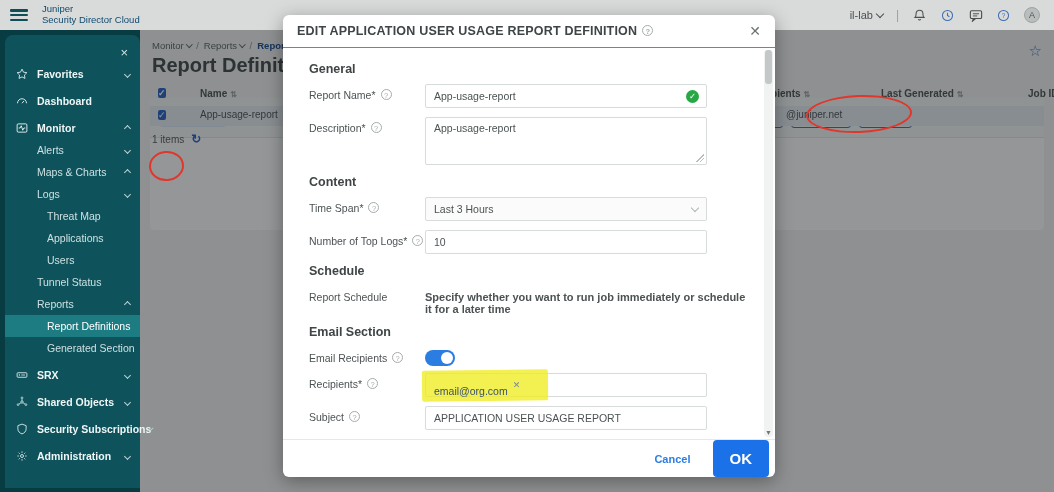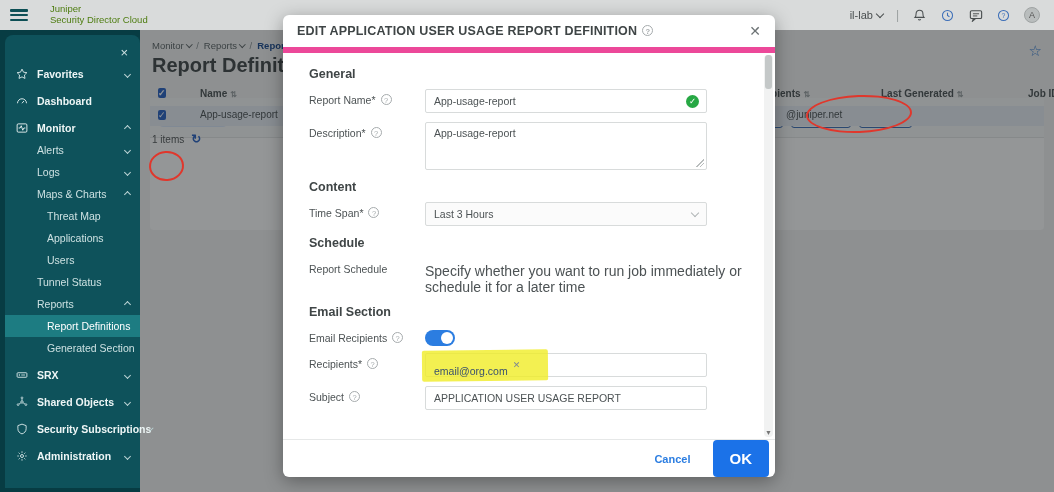--- a/index.html
+++ b/index.html
@@ -2,21 +2,21 @@
 <html><head>
 <meta charset="utf-8">
 <style>
   * { margin:0; padding:0; box-sizing:border-box; }
   html,body { width:1054px; height:492px; overflow:hidden; font-family:"Liberation Sans", sans-serif; background:#e9ebeb; }
 
   
   .top-header { position:absolute; left:0; top:0; width:1054px; height:30px; background:#d9dbdb; display:flex; align-items:center; z-index:5; }
   .hamburger { width:18px; height:12px; margin-left:10px; display:flex; flex-direction:column; justify-content:space-between; cursor:pointer; }
   .hamburger span { display:block; height:2.5px; background:#0d4f55; border-radius:1px; }
-  .logo-text { margin-left:22px; line-height:1.15; color:#4d7c0f; }
+  .logo-text { margin-left:14px; line-height:1.15; color:#0c4a6e; }
   .logo-text .l1 { font-size:9.5px; }
   .logo-text .l2 { font-size:9.5px; }
   .header-right { margin-left:auto; display:flex; align-items:center; gap:13px; margin-right:14px; color:#4a4f50; }
   .tenant { font-size:11px; display:flex; align-items:center; gap:4px; cursor:pointer; }
   .chev { display:inline-block; width:6px; height:6px; border-right:1.4px solid #4a4f50; border-bottom:1.4px solid #4a4f50; transform:rotate(45deg); margin-top:-3px; }
   .hdr-div { color:#9aa0a0; font-size:12px; }
   .hicon { width:15px; height:15px; display:flex; align-items:center; justify-content:center; cursor:pointer; }
   .avatar { width:16px; height:16px; border-radius:50%; background:#b9bdbd; color:#555; font-size:9px; display:flex; align-items:center; justify-content:center; border:1px solid #9fa3a3; }
 
   
@@ -62,35 +62,35 @@
 
   
   .backdrop { position:absolute; left:140px; top:30px; right:0; bottom:0; background:rgba(20,24,26,0.45); z-index:10; }
 
   
   .modal { position:absolute; left:283px; top:15px; width:492px; height:462px; background:#ffffff; border-radius:6px; z-index:30; box-shadow:0 4px 18px rgba(0,0,0,0.35); display:flex; flex-direction:column; }
   .modal-head { height:32px; flex:none; display:flex; align-items:center; padding:0 14px; }
   .modal-title { font-size:12.5px; font-weight:bold; color:#3f4546; letter-spacing:.2px; }
   .help { display:inline-block; width:11px; height:11px; border:1px solid #a6abad; color:#a6abad; border-radius:50%; font-size:7.5px; line-height:11px; text-align:center; margin-left:5px; vertical-align:1px; }
   .modal-close { margin-left:auto; color:#6c7274; font-size:14px; cursor:pointer; }
-  .modal-body { flex:1; overflow:hidden; position:relative; padding:4px 26px 0 26px; border-top:6px solid #ec4899; }
+  .modal-body { flex:1; overflow:hidden; position:relative; padding:4px 26px 0 26px; border-top:1px solid #ec4899; }
   .scrollbar { position:absolute; right:2px; top:2px; bottom:2px; width:9px; background:#f1f2f2; border-radius:4px; }
   .scroll-thumb { position:absolute; top:0; left:1px; width:7px; height:34px; background:#c4c8c8; border-radius:3px; }
   .scroll-arrow { position:absolute; bottom:1px; left:0; width:9px; text-align:center; font-size:7px; color:#777; }
   .sect { font-size:12.5px; font-weight:bold; color:#3f4546; margin:10px 0 8px 0; }
   .frow { display:flex; align-items:flex-start; margin-bottom:9px; font-size:10.5px; color:#4c5254; }
   .flabel { width:116px; flex:none; padding-top:5px; }
   .fctrl { width:282px; }
   .tinput { width:100%; height:24px; border:1px solid #d8dbdb; border-radius:2px; font-size:10.5px; color:#4c5254; padding:0 8px; font-family:"Liberation Sans",sans-serif; background:#fff; position:relative; display:flex; align-items:center; }
   .tarea { width:100%; border:1px solid #d8dbdb; border-radius:2px; font-size:10.5px; color:#4c5254; padding:4px 8px; position:relative; background:#fff; }
   .resize-h { position:absolute; right:2px; bottom:2px; width:8px; height:8px; background:linear-gradient(135deg, transparent 50%, #b9bdbd 50%, #b9bdbd 58%, transparent 58%, transparent 72%, #b9bdbd 72%, #b9bdbd 80%, transparent 80%); }
   .green-check { position:absolute; right:7px; top:5px; width:13px; height:13px; background:#27a844; border-radius:50%; color:#fff; font-size:8.5px; line-height:13px; text-align:center; }
   .select { background:#fbfbfb; color:#4c5254; justify-content:space-between; cursor:pointer; }
   .sel-chev { width:6px; height:6px; border-right:1.3px solid #b0b5b6; border-bottom:1.3px solid #b0b5b6; transform:rotate(45deg); margin-top:-3px; }
-  .sched-text { padding-top:5px; font-size:14px; color:#4c5254; width:330px; }
+  .sched-text { padding-top:5px; font-size:11px; color:#4c5254; width:330px;font-weight:bold; }
   .link { color:#2b7de1; font-size:10.5px; cursor:pointer; }
   .toggle { width:30px; height:16px; background:#2b7de1; border-radius:8px; position:relative; cursor:pointer; margin-top:3px; }
   .toggle .knob { position:absolute; right:2px; top:2px; width:12px; height:12px; background:#fff; border-radius:50%; }
   .chip-wrap { position:relative; display:inline-flex; align-items:center; }
   .hl { position:absolute; left:-12px; top:-3px; right:-28px; bottom:-4px; background:#f0ec25; opacity:.8; transform:rotate(-.6deg); border-radius:2px; }
   .chip-text { position:relative; color:#39506e;margin-top:12px; }
   .chip-x { position:relative; color:#7d8894; margin-left:5px; font-size:9px; cursor:pointer; }
   .modal-foot { flex:none; height:38px; border-top:1px solid #e6e8e8; display:flex; align-items:center; justify-content:flex-end; gap:22px; padding:0 6px 0 0; }
   .cancel { color:#2b7de1; font-size:11px; font-weight:bold; cursor:pointer; }
   .ok-btn { background:#1b72e8; color:#fff; font-size:15px; font-weight:bold; border:none; padding:10px 17px; border-radius:4px 4px 4px 4px; cursor:pointer; font-family:"Liberation Sans",sans-serif; }
@@ -262,26 +262,26 @@
           </svg>
         </span>
       <span>Monitor</span>
       <span class="nchev up"></span>
     </div>
     <div class="nav-item lv1">
         <span>Alerts</span>
         <span class="nchev down"></span>
       </div>
     <div class="nav-item lv1">
+        <span>Maps &amp; Charts</span>
+        <span class="nchev up"></span>
+      </div>
+    <div class="nav-item lv1">
         <span>Logs</span>
         <span class="nchev down"></span>
-      </div>
-    <div class="nav-item lv1">
-        <span>Maps &amp; Charts</span>
-        <span class="nchev up"></span>
       </div>
     <div class="nav-item lv2">
         <span>Threat Map</span>
       </div>
     <div class="nav-item lv2">
         <span>Applications</span>
       </div>
     <div class="nav-item lv2">
         <span>Users</span>
       </div>
@@ -381,20 +381,28 @@
     <div class="frow">
       <span class="flabel"><span>Time Span*</span><span class="help">?</span></span>
       <div class="fctrl">
         <div class="tinput select">
           <span>Last 3 Hours</span>
           <span class="sel-chev"></span>
         </div>
       </div>
     </div>
 
+    <div class="frow">
+      <span class="flabel"><span>Number of Top Logs*</span><span class="help">?</span></span>
+      <div class="fctrl">
+        <div class="tinput">
+            <span>10</span>
+          </div>
+      </div>
+    </div>
 
     <div class="sect">Schedule</div>
 
     <div class="frow" style="margin-bottom:4px;">
       <span class="flabel">Report Schedule</span>
       <div class="sched-text">Specify whether you want to run job immediately or schedule it for a later time</div>
     </div>
 
     <div class="sect">Email Section</div>
 

